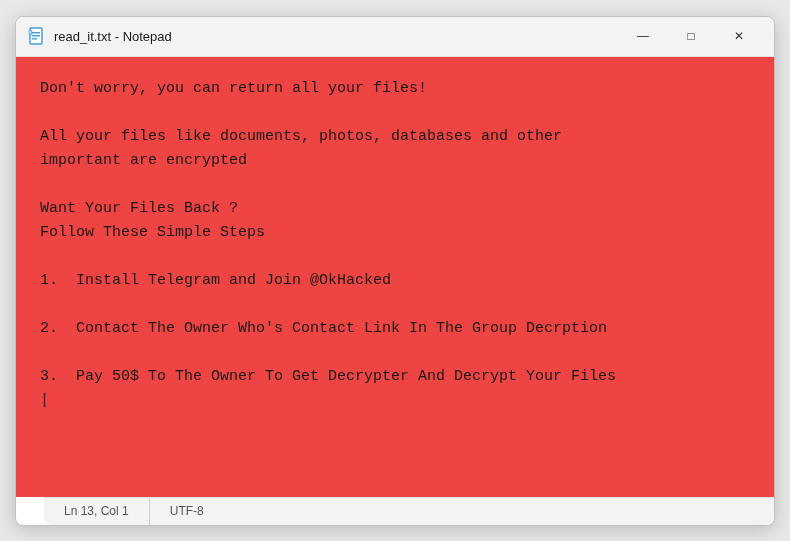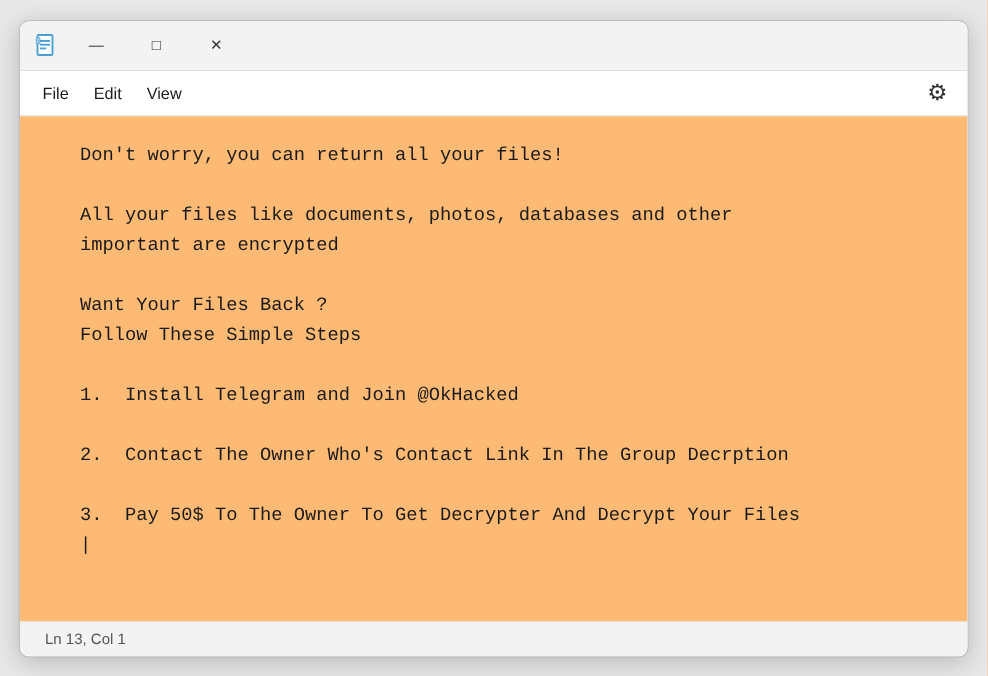--- a/index.html
+++ b/index.html
@@ -99,22 +99,21 @@
       font-size: 18px;
       color: #333;
       padding: 4px 8px;
     }
 
     
     .text-area-container {
       flex: 1;
       overflow: hidden;
       position: relative;
-      background: #fdba74;
-      padding-left: 24px;
+      background: #ef4444;
     }
 
     .text-content {
       font-family: 'Courier New', Courier, monospace;
       font-size: 15px;
       line-height: 1.6;
       color: #1a1a1a;
       padding: 20px 24px;
       white-space: pre;
       height: 100%;
@@ -132,20 +131,21 @@
 
     
     .status-bar {
       background: #f3f3f3;
       height: 28px;
       border-top: 1px solid #e0e0e0;
       display: flex;
       align-items: center;
       flex-shrink: 0;
       border-radius: 0 0 8px 8px;
+      margin-left: 28px;
     }
 
     .status-item {
       padding: 0 20px;
       font-size: 12px;
       color: #555;
       border-right: 1px solid #d0d0d0;
       height: 100%;
       display: flex;
       align-items: center;
@@ -165,47 +165,43 @@
 <div class="window">
 
   <div class="title-bar">
     <svg class="title-bar-icon" viewBox="0 0 18 18" fill="none">
       <rect x="2" y="1" width="12" height="16" rx="1" fill="white" stroke="#4a9fd4" stroke-width="1.5"></rect>
       <rect x="4" y="5" width="8" height="1.5" fill="#4a9fd4"></rect>
       <rect x="4" y="8" width="8" height="1.5" fill="#4a9fd4"></rect>
       <rect x="4" y="11" width="5" height="1.5" fill="#4a9fd4"></rect>
       <rect x="1" y="3" width="3" height="5" rx="0.5" fill="#a0c8e8" stroke="#4a9fd4" stroke-width="0.5"></rect>
     </svg>
+    <span class="title-bar-text">read_it.txt - Notepad</span>
     <div class="window-controls">
       <button class="win-btn">—</button>
       <button class="win-btn">□</button>
       <button class="win-btn close">✕</button>
     </div>
   </div>
 
-  <div class="menu-bar">
-    <span class="menu-item">File</span>
-    <span class="menu-item">Edit</span>
-    <span class="menu-item">View</span>
-    <span class="menu-gear">⚙</span>
-  </div>
 
   <div class="text-area-container">
     <div class="text-content"><span>Don't worry, you can return all your files!</span>
 <span></span>
 <span>All your files like documents, photos, databases and other</span>
 <span>important are encrypted</span>
 <span></span>
 <span>Want Your Files Back ?</span>
 <span>Follow These Simple Steps</span>
 <span></span>
 <span>1.  Install Telegram and Join @OkHacked</span>
 <span></span>
 <span>2.  Contact The Owner Who's Contact Link In The Group Decrption</span>
 <span></span>
 <span>3.  Pay 50$ To The Owner To Get Decrypter And Decrypt Your Files</span>
 <span class="cursor-line"></span></div>
   </div>
 
   <div class="status-bar">
     <span class="status-item">Ln 13, Col 1</span>
+    <span class="status-item">UTF-8</span>
   </div>
 </div>
 
 </body></html>

